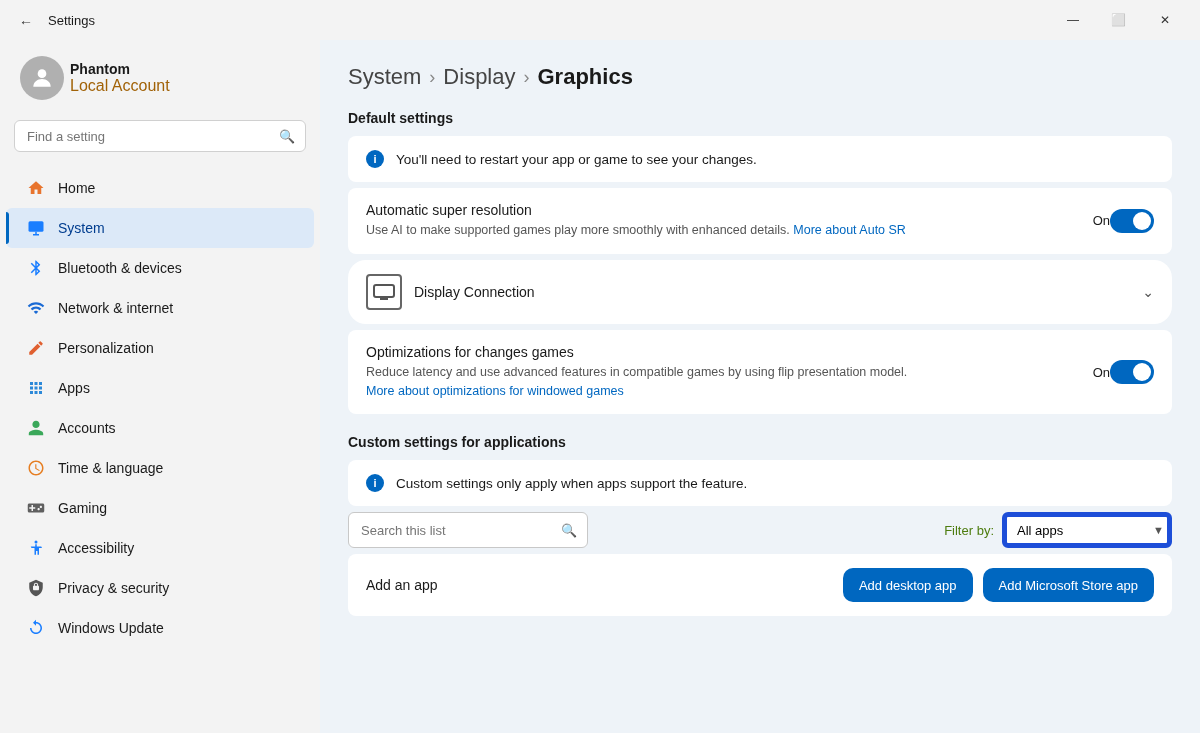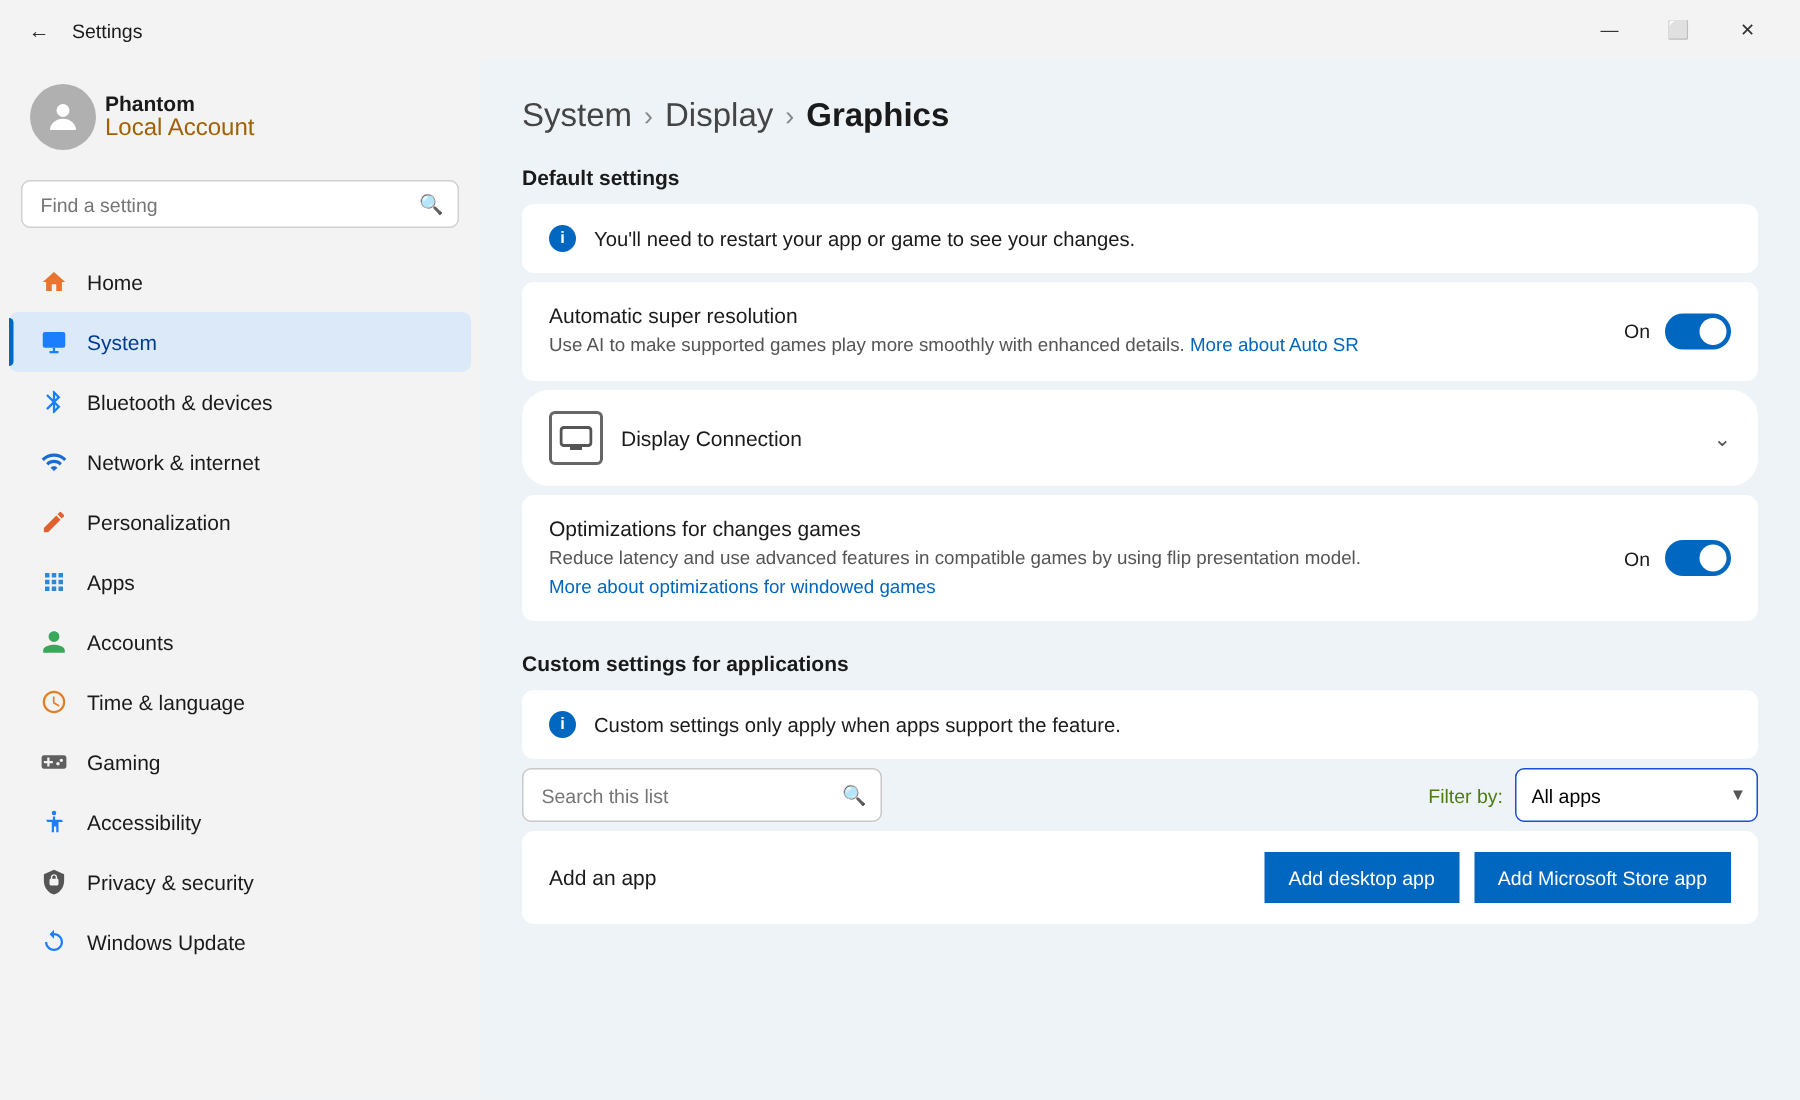--- a/index.html
+++ b/index.html
@@ -269,21 +269,20 @@
       max-width: 680px;
       line-height: 1.5;
     }
     .setting-row-desc a {
       color: #0067c0;
       text-decoration: none;
     }
     .setting-row-right {
       display: flex;
       align-items: center;
-      gap: 10px;
       flex-shrink: 0;
     }
     .toggle-label {
       font-size: 13px;
       color: #1a1a1a;
     }
 
     
     .toggle {
       width: 44px;
@@ -369,21 +368,21 @@
       align-items: center;
       gap: 8px;
     }
     .filter-label {
       font-size: 13px;
       color: #4d7c0f;
     }
     .filter-select {
       height: 36px;
       border-radius: 6px;
-      border: 1px solid #1d4ed8;
+      border: 5px solid #1d4ed8;
       background: white;
       padding: 0 30px 0 10px;
       font-size: 13px;
       outline: none;
       cursor: pointer;
       appearance: none;
       -webkit-appearance: none;
       min-width: 110px;
       position: relative;
     }
@@ -414,21 +413,21 @@
       font-weight: 400;
       color: #1a1a1a;
     }
     .add-app-buttons {
       display: flex;
       gap: 10px;
     }
     .btn-primary {
       height: 34px;
       padding: 0 16px;
-      border-radius: 0;
+      border-radius: 10px;
       border: none;
       background: #0067c0;
       color: white;
       font-size: 13px;
       cursor: pointer;
       font-family: 'Segoe UI', sans-serif;
     }
   </style>
 </head>
 <body>

